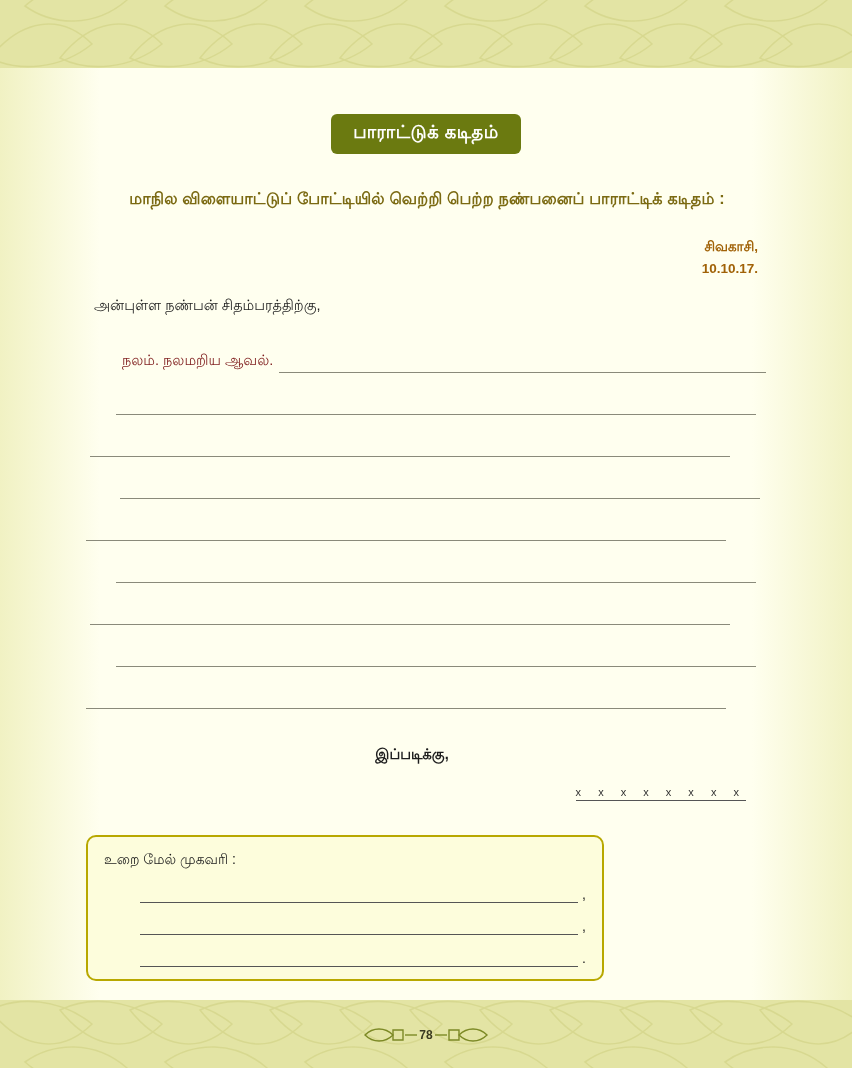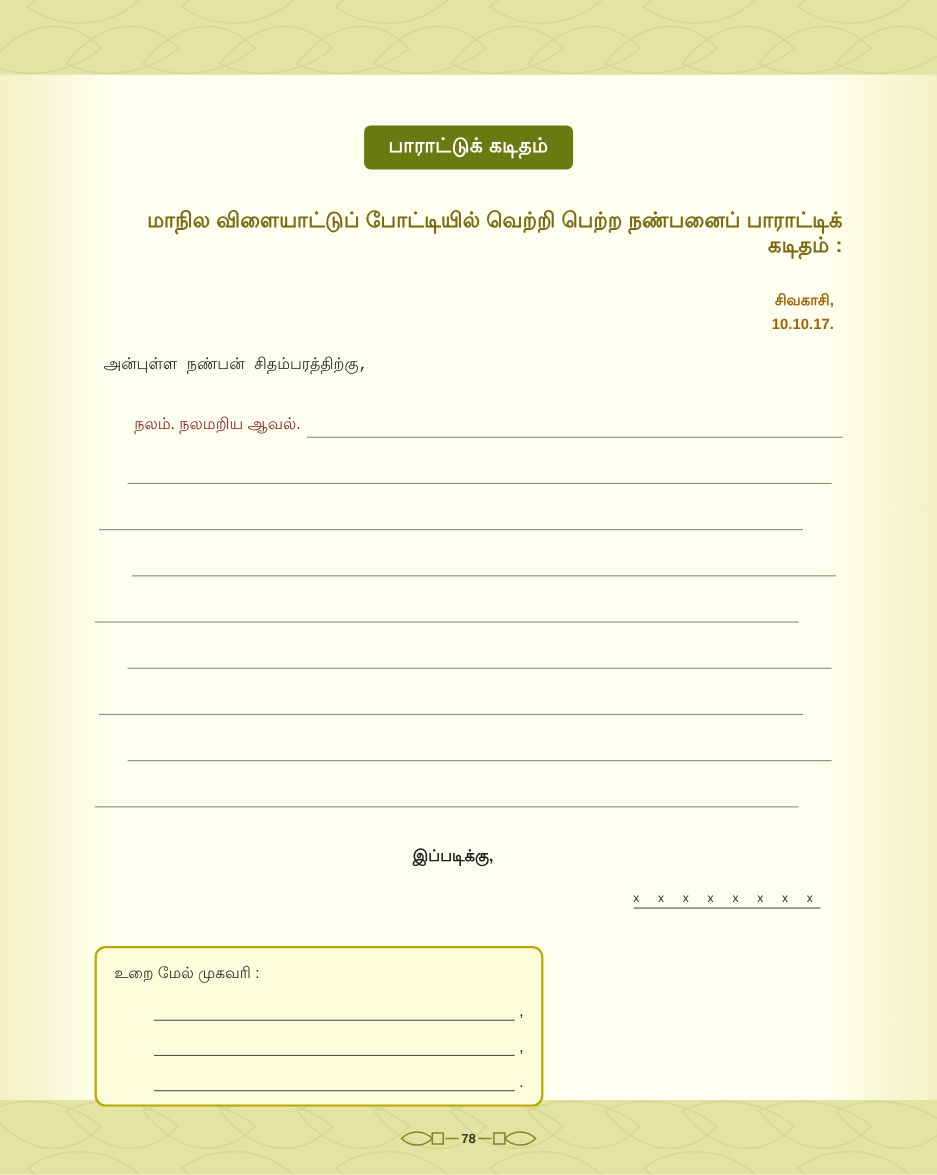--- a/index.html
+++ b/index.html
@@ -77,42 +77,41 @@
     padding: 8px 22px 9px 22px;
     border-radius: 6px;
     letter-spacing: 0.5px;
     text-align: center;
   }
 
   .prompt {
     margin-top: 36px;
     color: #7b6a12;
     font-weight: bold;
-    font-size: 19px;
+    font-size: 16px;
     letter-spacing: 0.2px;
-    text-align: right;
+    text-align: center;
     padding-left: 2px;
   }
 
   .addr-block {
     margin-top: 26px;
     text-align: right;
     color: #a16207;
     font-size: 13.5px;
     font-weight: bold;
     line-height: 1.6;
     padding-right: 8px;
   }
 
   .salutation {
     margin-top: 18px;
     font-size: 14.5px;
     color: #1d1d1d;
     padding-left: 8px;
-    font-family: Liberation Mono, monospace;
   }
 
   
   .lines {
     margin-top: 16px;
     position: relative;
   }
   .line-row {
     display: flex;
     align-items: flex-end;
@@ -162,21 +161,21 @@
     text-align: left;
     font-size: 11px;
     color: #333;
     letter-spacing: 7px;
     padding-bottom: 2px;
   }
 
   
   .env-box {
     margin-top: 34px;
-    width: 408px;
+    width: 518px;
     border: 2px solid #b8a800;
     border-radius: 10px;
     background: #fdfddc;
     padding: 14px 16px 12px 16px;
     box-sizing: border-box;
   }
   .env-title {
     font-size: 14px;
     color: #1d1d1d;
     margin-bottom: 2px;

